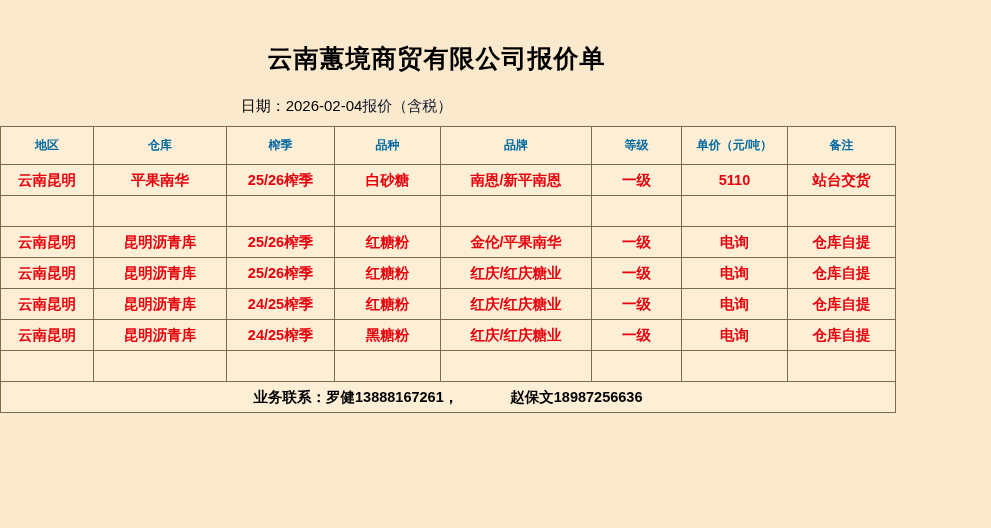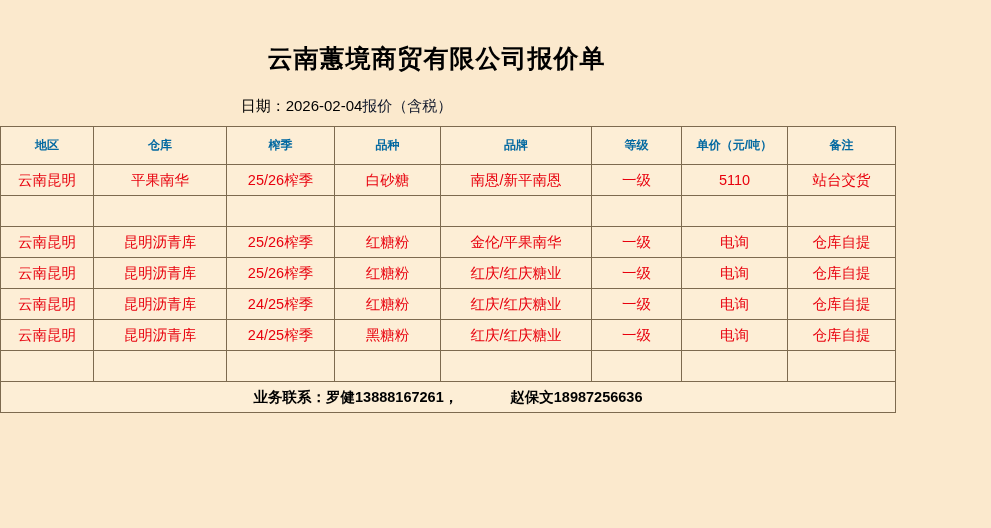--- a/index.html
+++ b/index.html
@@ -61,21 +61,21 @@
     box-sizing: border-box;
   }
   table.quote th {
     font-weight: bold;
     color: #0369a1;
     height: 38px;
     font-size: 12px;
   }
   td.data {
     color: #e8000d;
-    font-weight: normal;
+    font-weight: bold;
   }
   tr.blank td {
     height: 31px;
   }
   td.note {
     text-align: left;
     padding-left: 14px;
     color: #e8000d;
     font-weight: bold;
     height: 34px;

